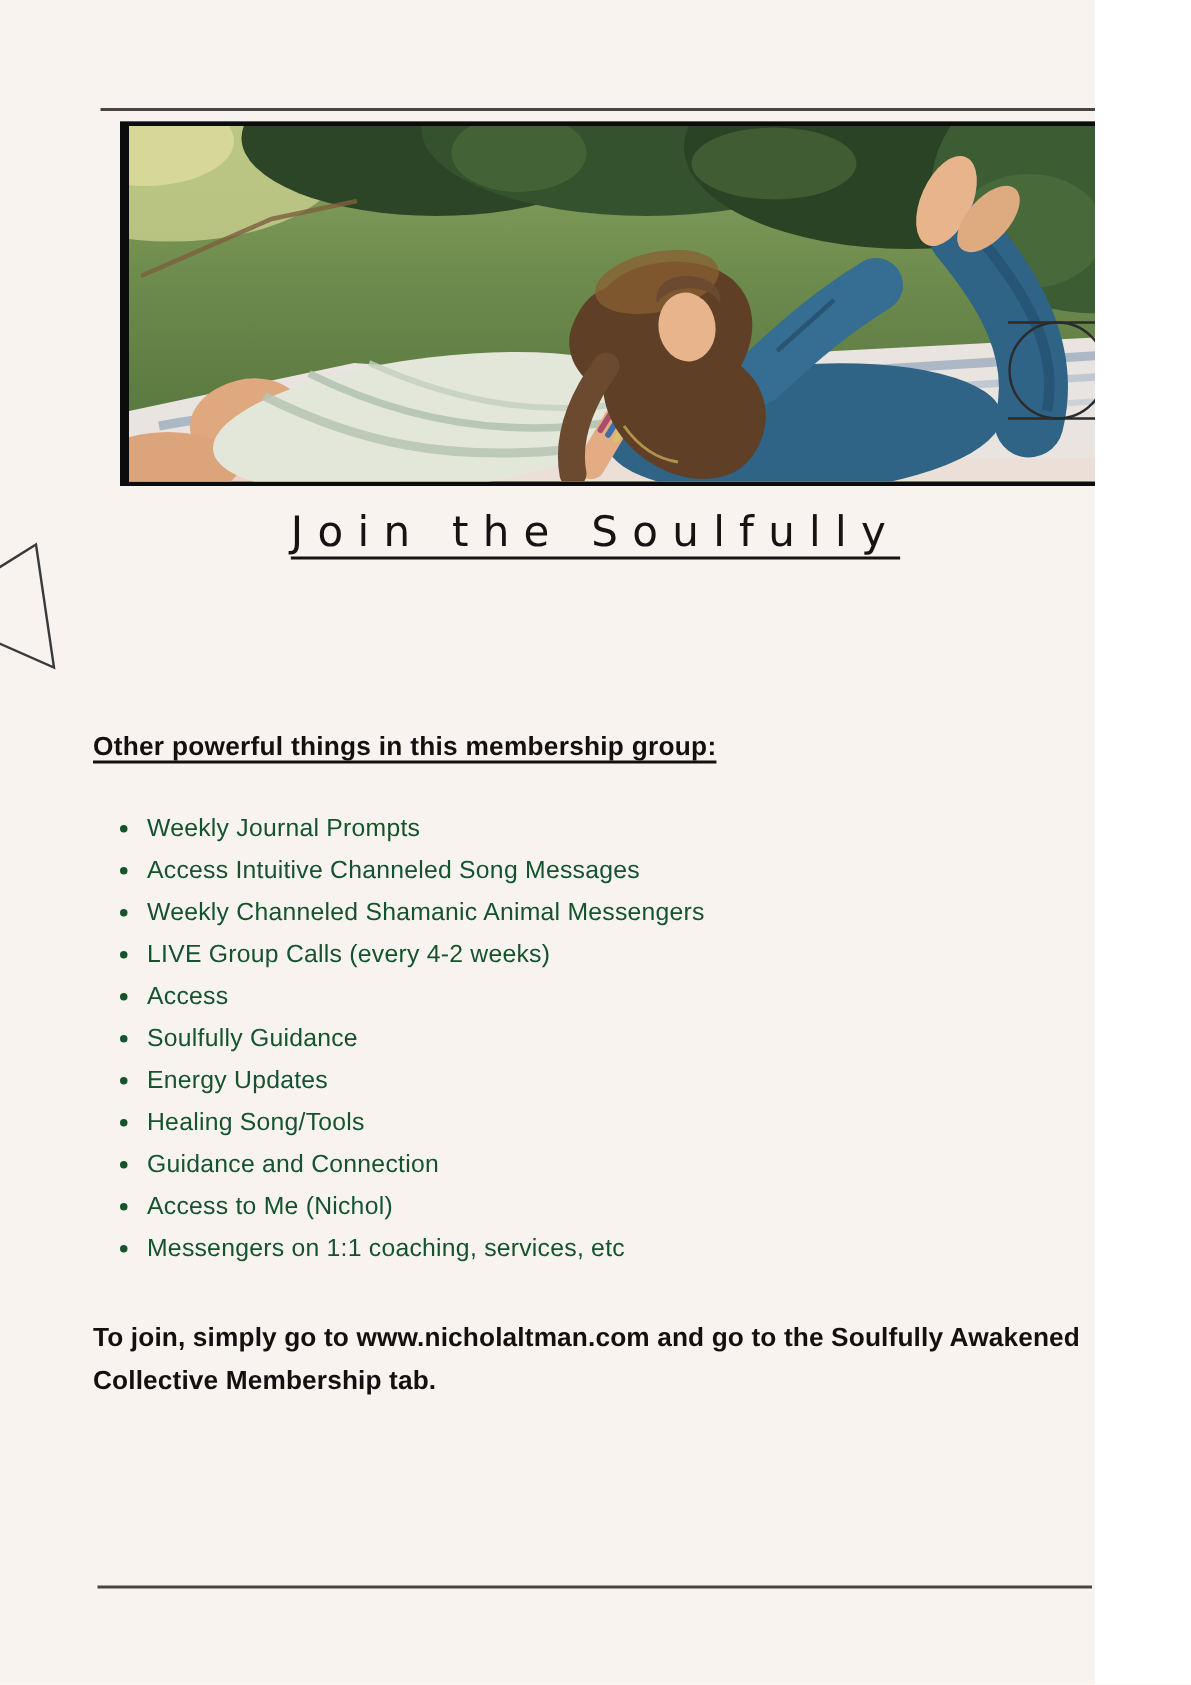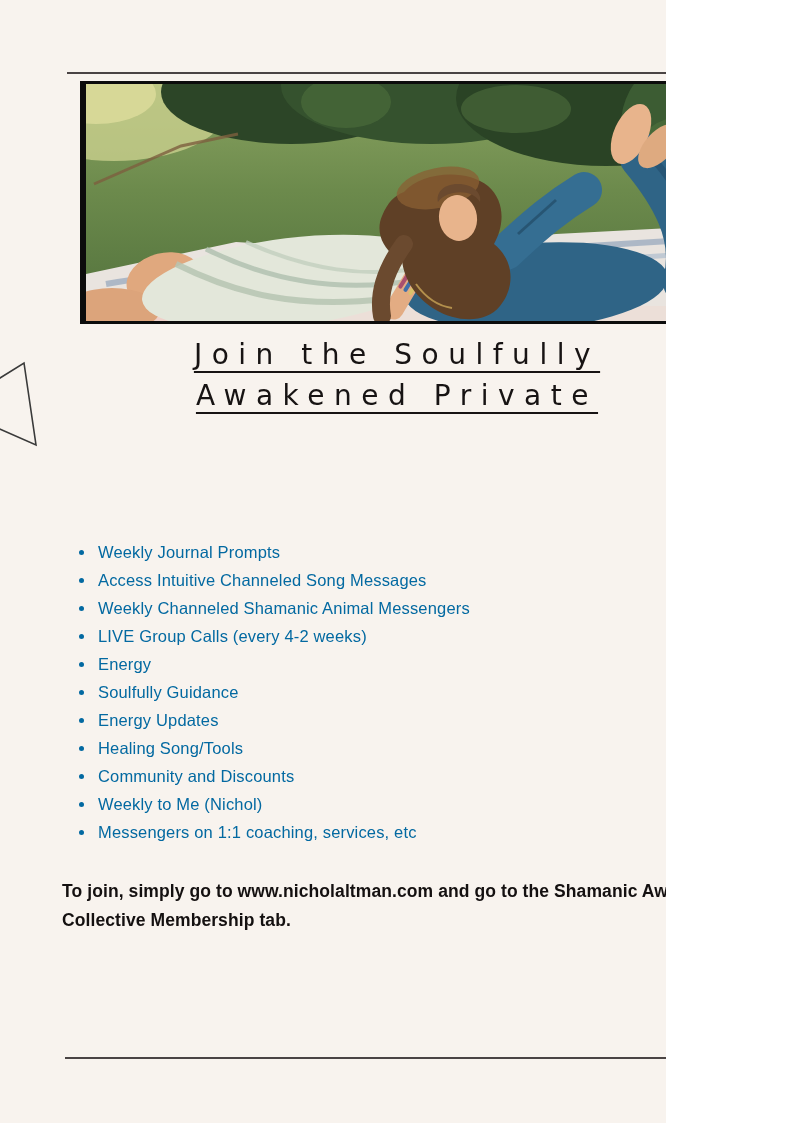--- a/index.html
+++ b/index.html
@@ -1,18 +1,18 @@
 <!DOCTYPE html>
 <html><head>
 <meta charset="utf-8">
 <style>
   html,body{margin:0;padding:0;}
   .page{
     position:relative;
-    width:666px;height:1123px;
+    width:730px;height:1123px;
     background:#f8f3ee;
     font-family:"Liberation Sans", sans-serif;
     color:#1c1717;
     overflow:hidden;
   }
   .rule{position:absolute;height:2px;background:#4a4444;}
   .rule-top{left:67px;top:72px;width:664px;}
   .rule-bottom{left:65px;top:1057px;width:663px;}
 
   .photo-frame{
@@ -48,21 +48,21 @@
     text-underline-offset:4px;
     letter-spacing:0.01em;
   }
 
   .bullet-list{
     position:absolute;left:70px;top:538px;width:640px;
     margin:0;padding:0 0 0 26px;
     list-style:disc;
   }
   .bullet-list li{
-    font-size:16.5px;line-height:28px;color:#0369a1;
+    font-size:16.5px;line-height:28px;color:#14532d;
     padding-left:2px;
     letter-spacing:0.01em;
   }
 
   .footer-cta{
     position:absolute;left:62px;top:877px;width:672px;
     font-size:17.5px;font-weight:700;line-height:28.5px;color:#141010;
     letter-spacing:0.005em;
   }
 </style>
@@ -150,35 +150,35 @@
     <line x1="12" y1="15" x2="134" y2="15" stroke="#2b2b2b" stroke-width="1.6"></line>
     <line x1="12" y1="79" x2="134" y2="79" stroke="#2b2b2b" stroke-width="1.6"></line>
   </svg>
 
   <svg class="deco-triangle" viewBox="0 0 70 110">
     <polygon points="24,13 36,95 -48,58" fill="none" stroke="#3a3a3a" stroke-width="1.6"></polygon>
   </svg>
 
   <div class="title-block">
     <div class="title-line">Join the Soulfully</div>
-    <div class="title-line">Awakened Private</div>
   </div>
 
+  <div class="section-heading">Other powerful things in this membership group:</div>
 
   <ul class="bullet-list">
     <li>Weekly Journal Prompts</li>
     <li>Access Intuitive Channeled Song Messages</li>
     <li>Weekly Channeled Shamanic Animal Messengers</li>
     <li>LIVE Group Calls (every 4-2 weeks)</li>
-    <li>Energy</li>
+    <li>Access</li>
     <li>Soulfully Guidance</li>
     <li>Energy Updates</li>
     <li>Healing Song/Tools</li>
-    <li>Community and Discounts</li>
-    <li>Weekly to Me (Nichol)</li>
+    <li>Guidance and Connection</li>
+    <li>Access to Me (Nichol)</li>
     <li>Messengers on 1:1 coaching, services, etc</li>
   </ul>
 
-  <div class="footer-cta">To join, simply go to www.nicholaltman.com and go to the Shamanic Awakened Collective Membership tab.</div>
+  <div class="footer-cta">To join, simply go to www.nicholaltman.com and go to the Soulfully Awakened Collective Membership tab.</div>
 
   <div class="rule rule-bottom"></div>
 
 </div>
 
 </body></html>

